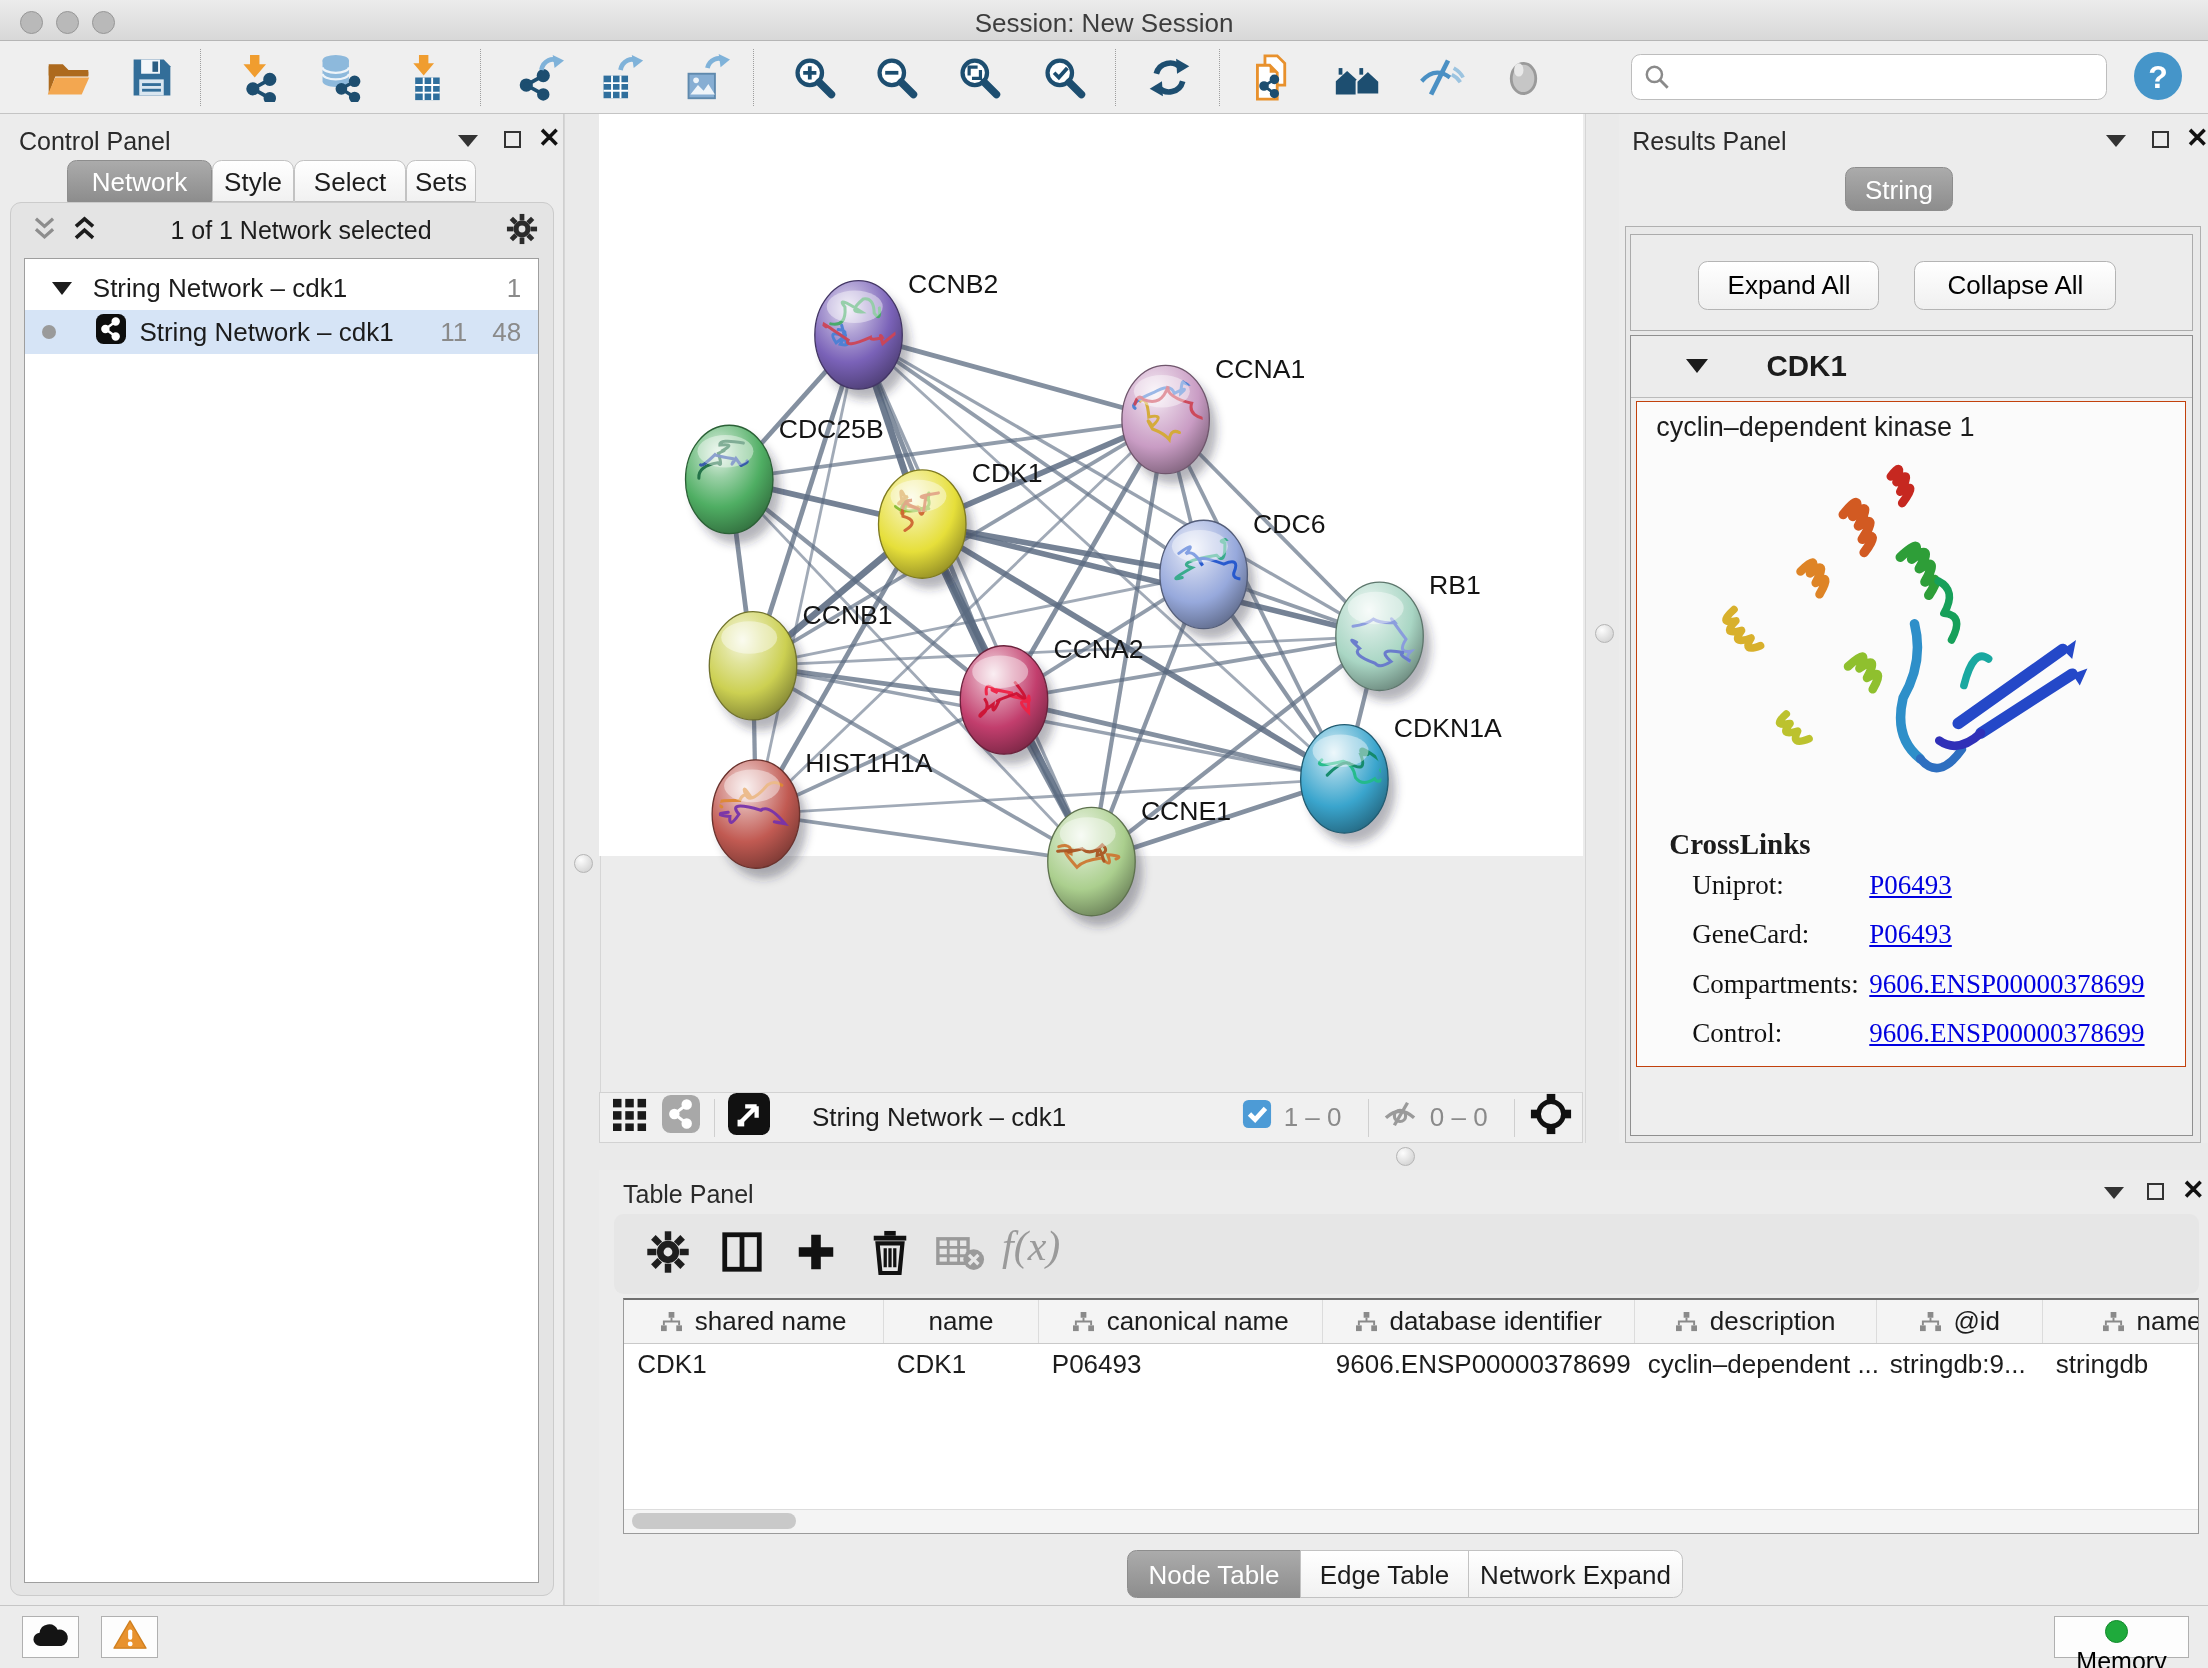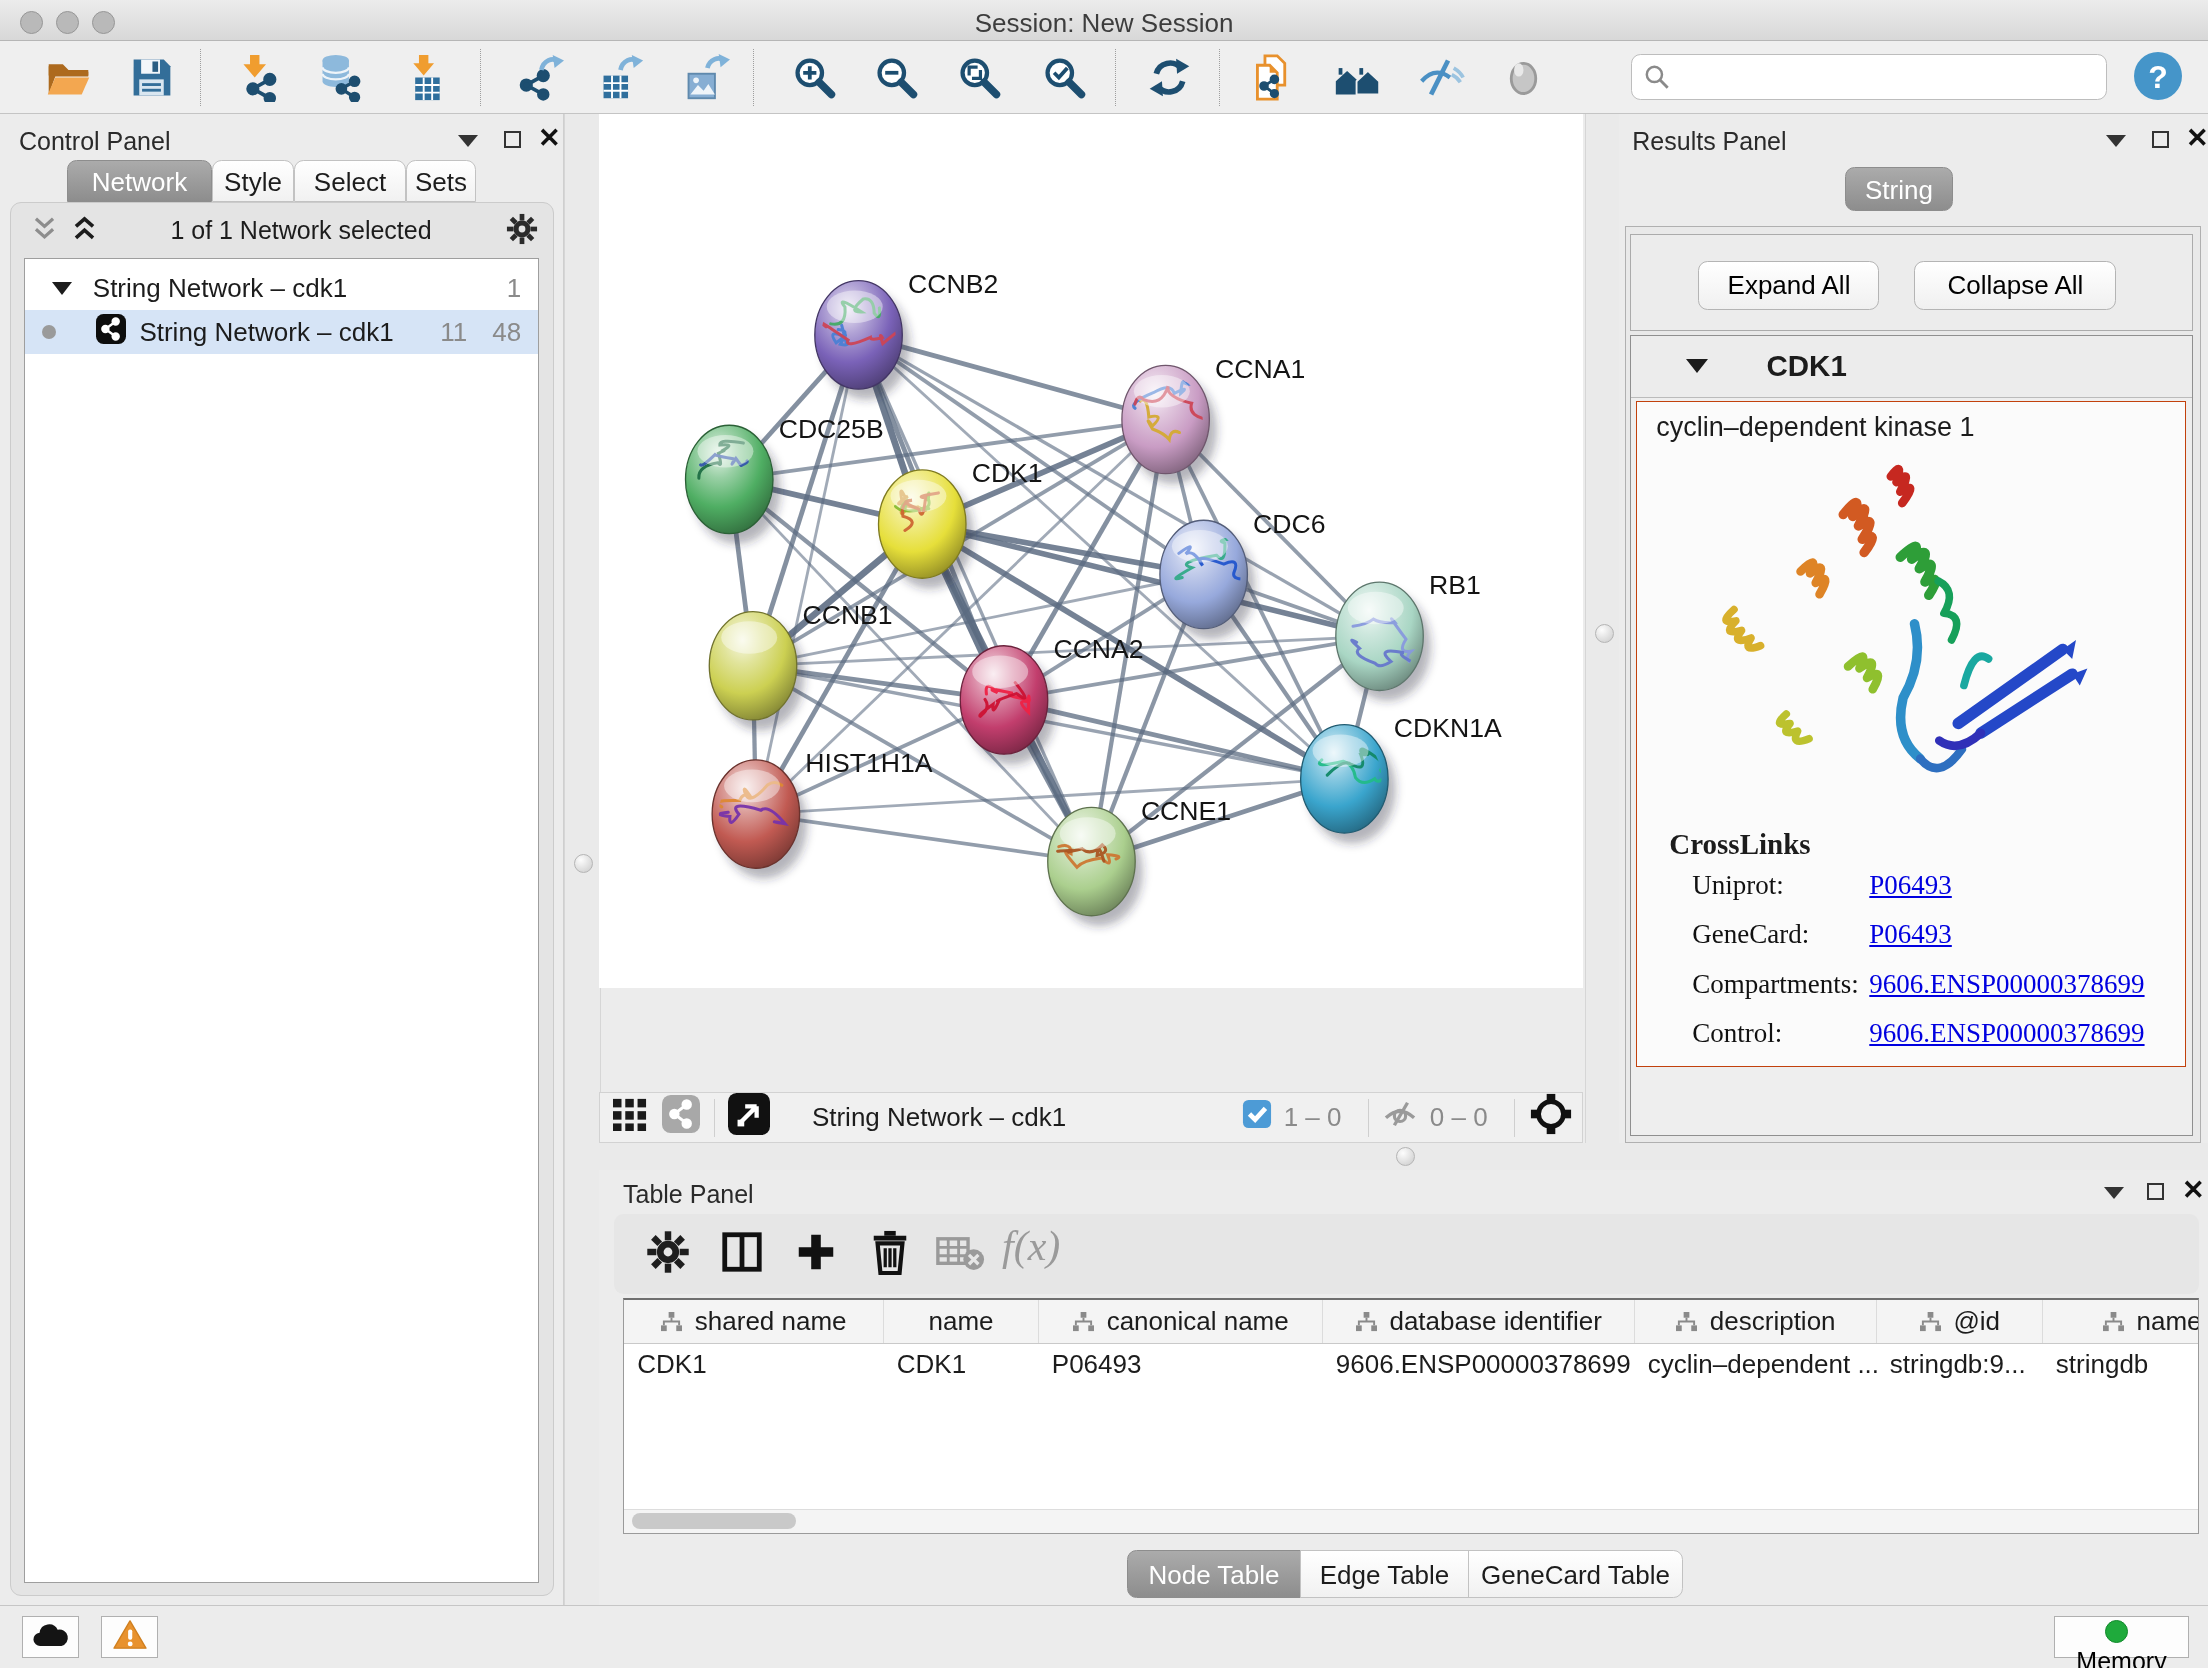--- a/index.html
+++ b/index.html
@@ -40,21 +40,21 @@
   
   .control-panel{left:0;top:114px;width:563px;height:1491px;background:#ececec;border-right:1px solid #cfcfcf;}
   .cp-inner{position:absolute;left:9.5px;top:88px;right:9.5px;bottom:9.5px;background:#e4e4e4;
     border:1px solid #cbcbcb;border-radius:11px;}
   .net-header-row{position:absolute;left:0;top:0;right:0;height:55px;display:flex;align-items:center;}
   .tree-box{position:absolute;left:13.3px;top:55px;right:13.3px;bottom:11.4px;background:#fff;border:1px solid #9e9e9e;}
   .tree-row{position:absolute;left:0;right:0;height:44px;display:flex;align-items:center;font-size:26px;}
   .tree-row.sel{background:#d6e4f6;}
   .count{color:#8a8a8a;font-size:26px;}
   
-  .network-area{left:599px;top:114px;width:984px;height:874px;background:#fff;}
+  .network-area{left:599px;top:114px;width:984px;height:742px;background:#fff;}
   .net-bar{position:absolute;left:0;top:978px;width:984px;height:51px;background:#f0f0f0;
     border:1px solid #d2d2d2;box-sizing:border-box;display:flex;align-items:center;font-size:26px;color:#8a8a8a;}
   .nb-sep{width:0;height:38px;border-left:1px solid #cfcfcf;margin:0 13.3px;}
   
   .vsplit{top:114px;width:35px;height:1491px;background:#eaeaea;border-left:1px solid #d6d6d6;border-right:1px solid #d6d6d6;}
   .hsplit{left:599px;top:1143px;width:1609px;height:27px;background:#eaeaea;}
   .knob{position:absolute;width:17px;height:17px;border-radius:50%;
     background:radial-gradient(circle at 35% 30%,#fdfdfd,#c9c9c9);border:1px solid #b5b5b5;}
   
   .results-panel{left:1619px;top:114px;width:590px;height:1029px;background:#ececec;}
@@ -863,21 +863,21 @@
         </tbody>
       </table>
     <div class="hscroll">
         <div class="hthumb"></div>
       </div>
   </div>
 
   <div class="bottom-tabs" id="table-tabs">
       <div class="tab sel" style="width: 174px; height: 48px; line-height: 48px; border-radius: 9.5px 0px 0px 9.5px; margin-left: 0px; float: left;">Node Table</div>
       <div class="tab" style="width: 169px; height: 48px; line-height: 48px; border-radius: 0px; margin-left: -1px; float: left;">Edge Table</div>
-      <div class="tab" style="width: 215px; height: 48px; line-height: 48px; border-radius: 0px 9.5px 9.5px 0px; margin-left: -1px; float: left;">GeneCard Table</div>
+      <div class="tab" style="width: 215px; height: 48px; line-height: 48px; border-radius: 0px 9.5px 9.5px 0px; margin-left: -1px; float: left;">Network Expand</div>
     </div>
 </div>
 
 <div class="abs statusbar">
   <button class="sbtn" style="left:22px;width:57px">
     <svg width="38" height="25" viewBox="0 0 40 26">
       <path d="M9 24a7 7 0 0 1-1-14A10 10 0 0 1 27 7a8 8 0 0 1 4 17z" fill="#141414"></path>
       </svg>
   </button>
   <button class="sbtn" style="left:101px;width:57px">

